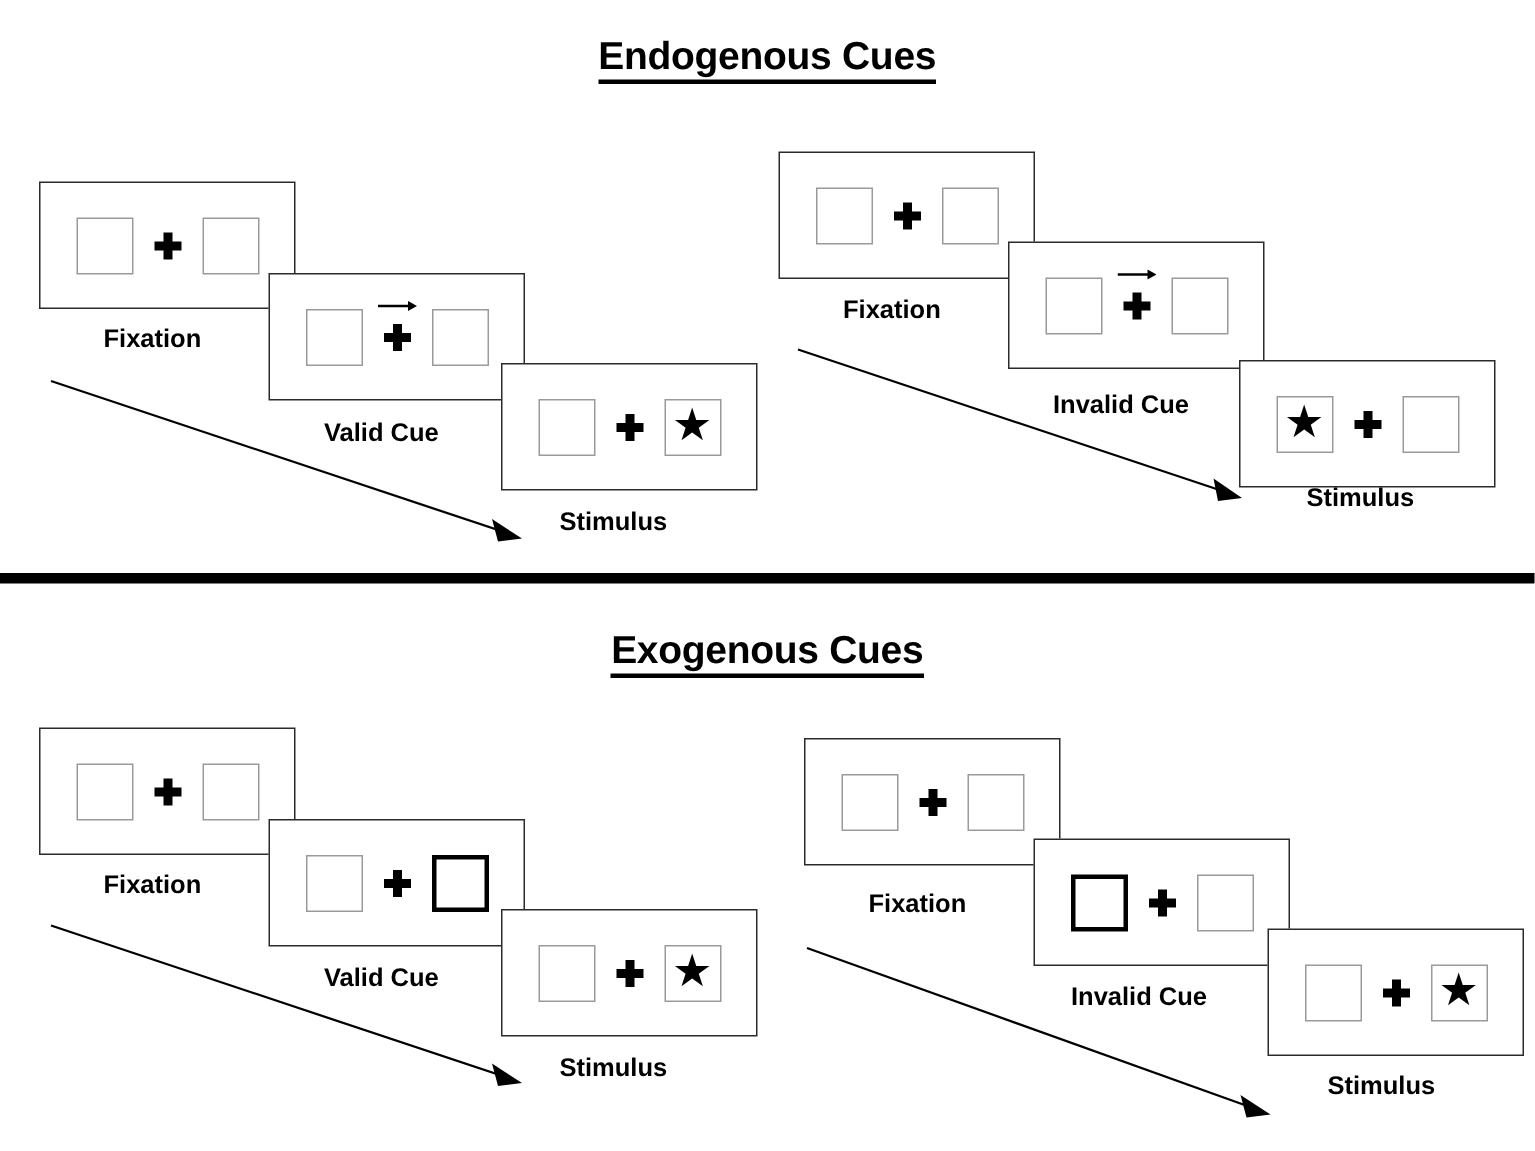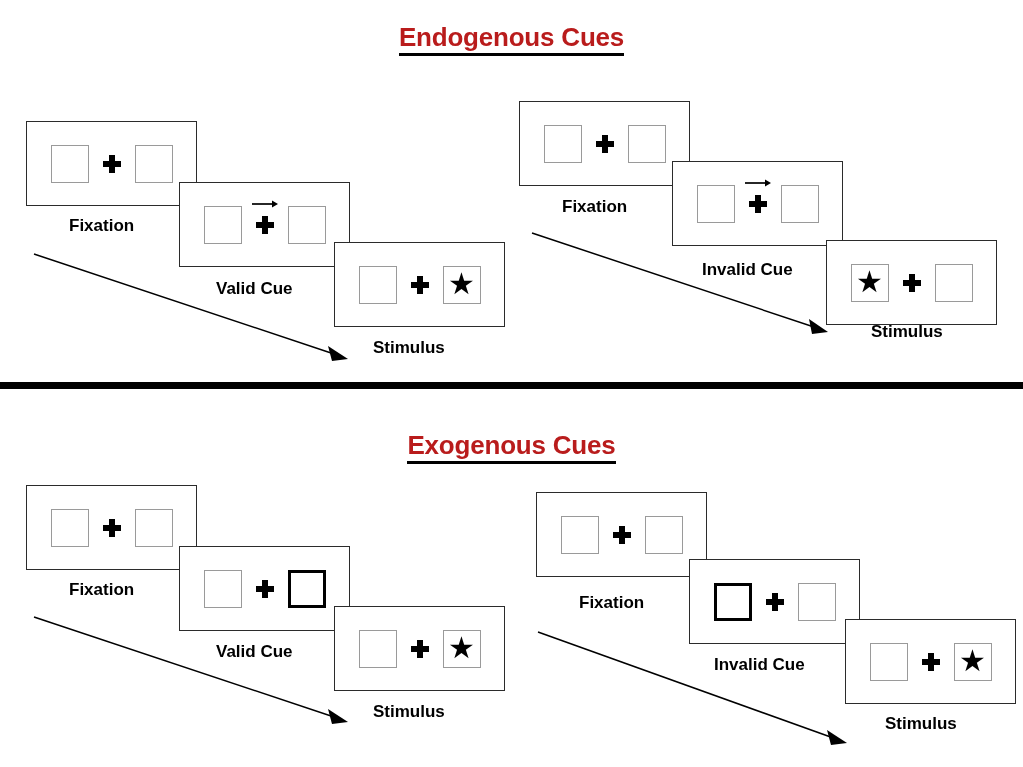--- a/index.html
+++ b/index.html
@@ -19,21 +19,21 @@
 
   
   .section-title {
     position: absolute;
     left: 0;
     width: 1023px;
     text-align: center;
     font-size: 26px;
     font-weight: bold;
     letter-spacing: -0.2px;
-    color: #b91c1c;
+    color: #000000;
   }
   .section-title span {
     border-bottom: 3px solid #000;
     padding-bottom: 1px;
   }
 
   
   .divider {
     position: absolute;
     left: 0;
@@ -220,21 +220,21 @@
 
 <div class="time-arrow" style="left:528px; top:228px;">
   <svg width="310" height="115" viewBox="0 0 310 115">
     <line x1="4" y1="5" x2="292" y2="101" stroke="#000" stroke-width="1.5"></line>
     <polygon points="300,104 281,91 284,106" fill="#000"></polygon>
   </svg>
 </div>
 
 <div class="divider" style="top:382px;"></div>
 
-<div class="section-title" style="top:430px;">
+<div class="section-title" style="top:418px;">
   <span>Exogenous Cues</span>
 </div>
 
 <div class="frame" style="left:26px; top:485px; width:171px; height:85px;">
   <div class="frame-inner">
     <div class="box"></div>
     <div class="plus"></div>
     <div class="box"></div>
   </div>
 </div>

